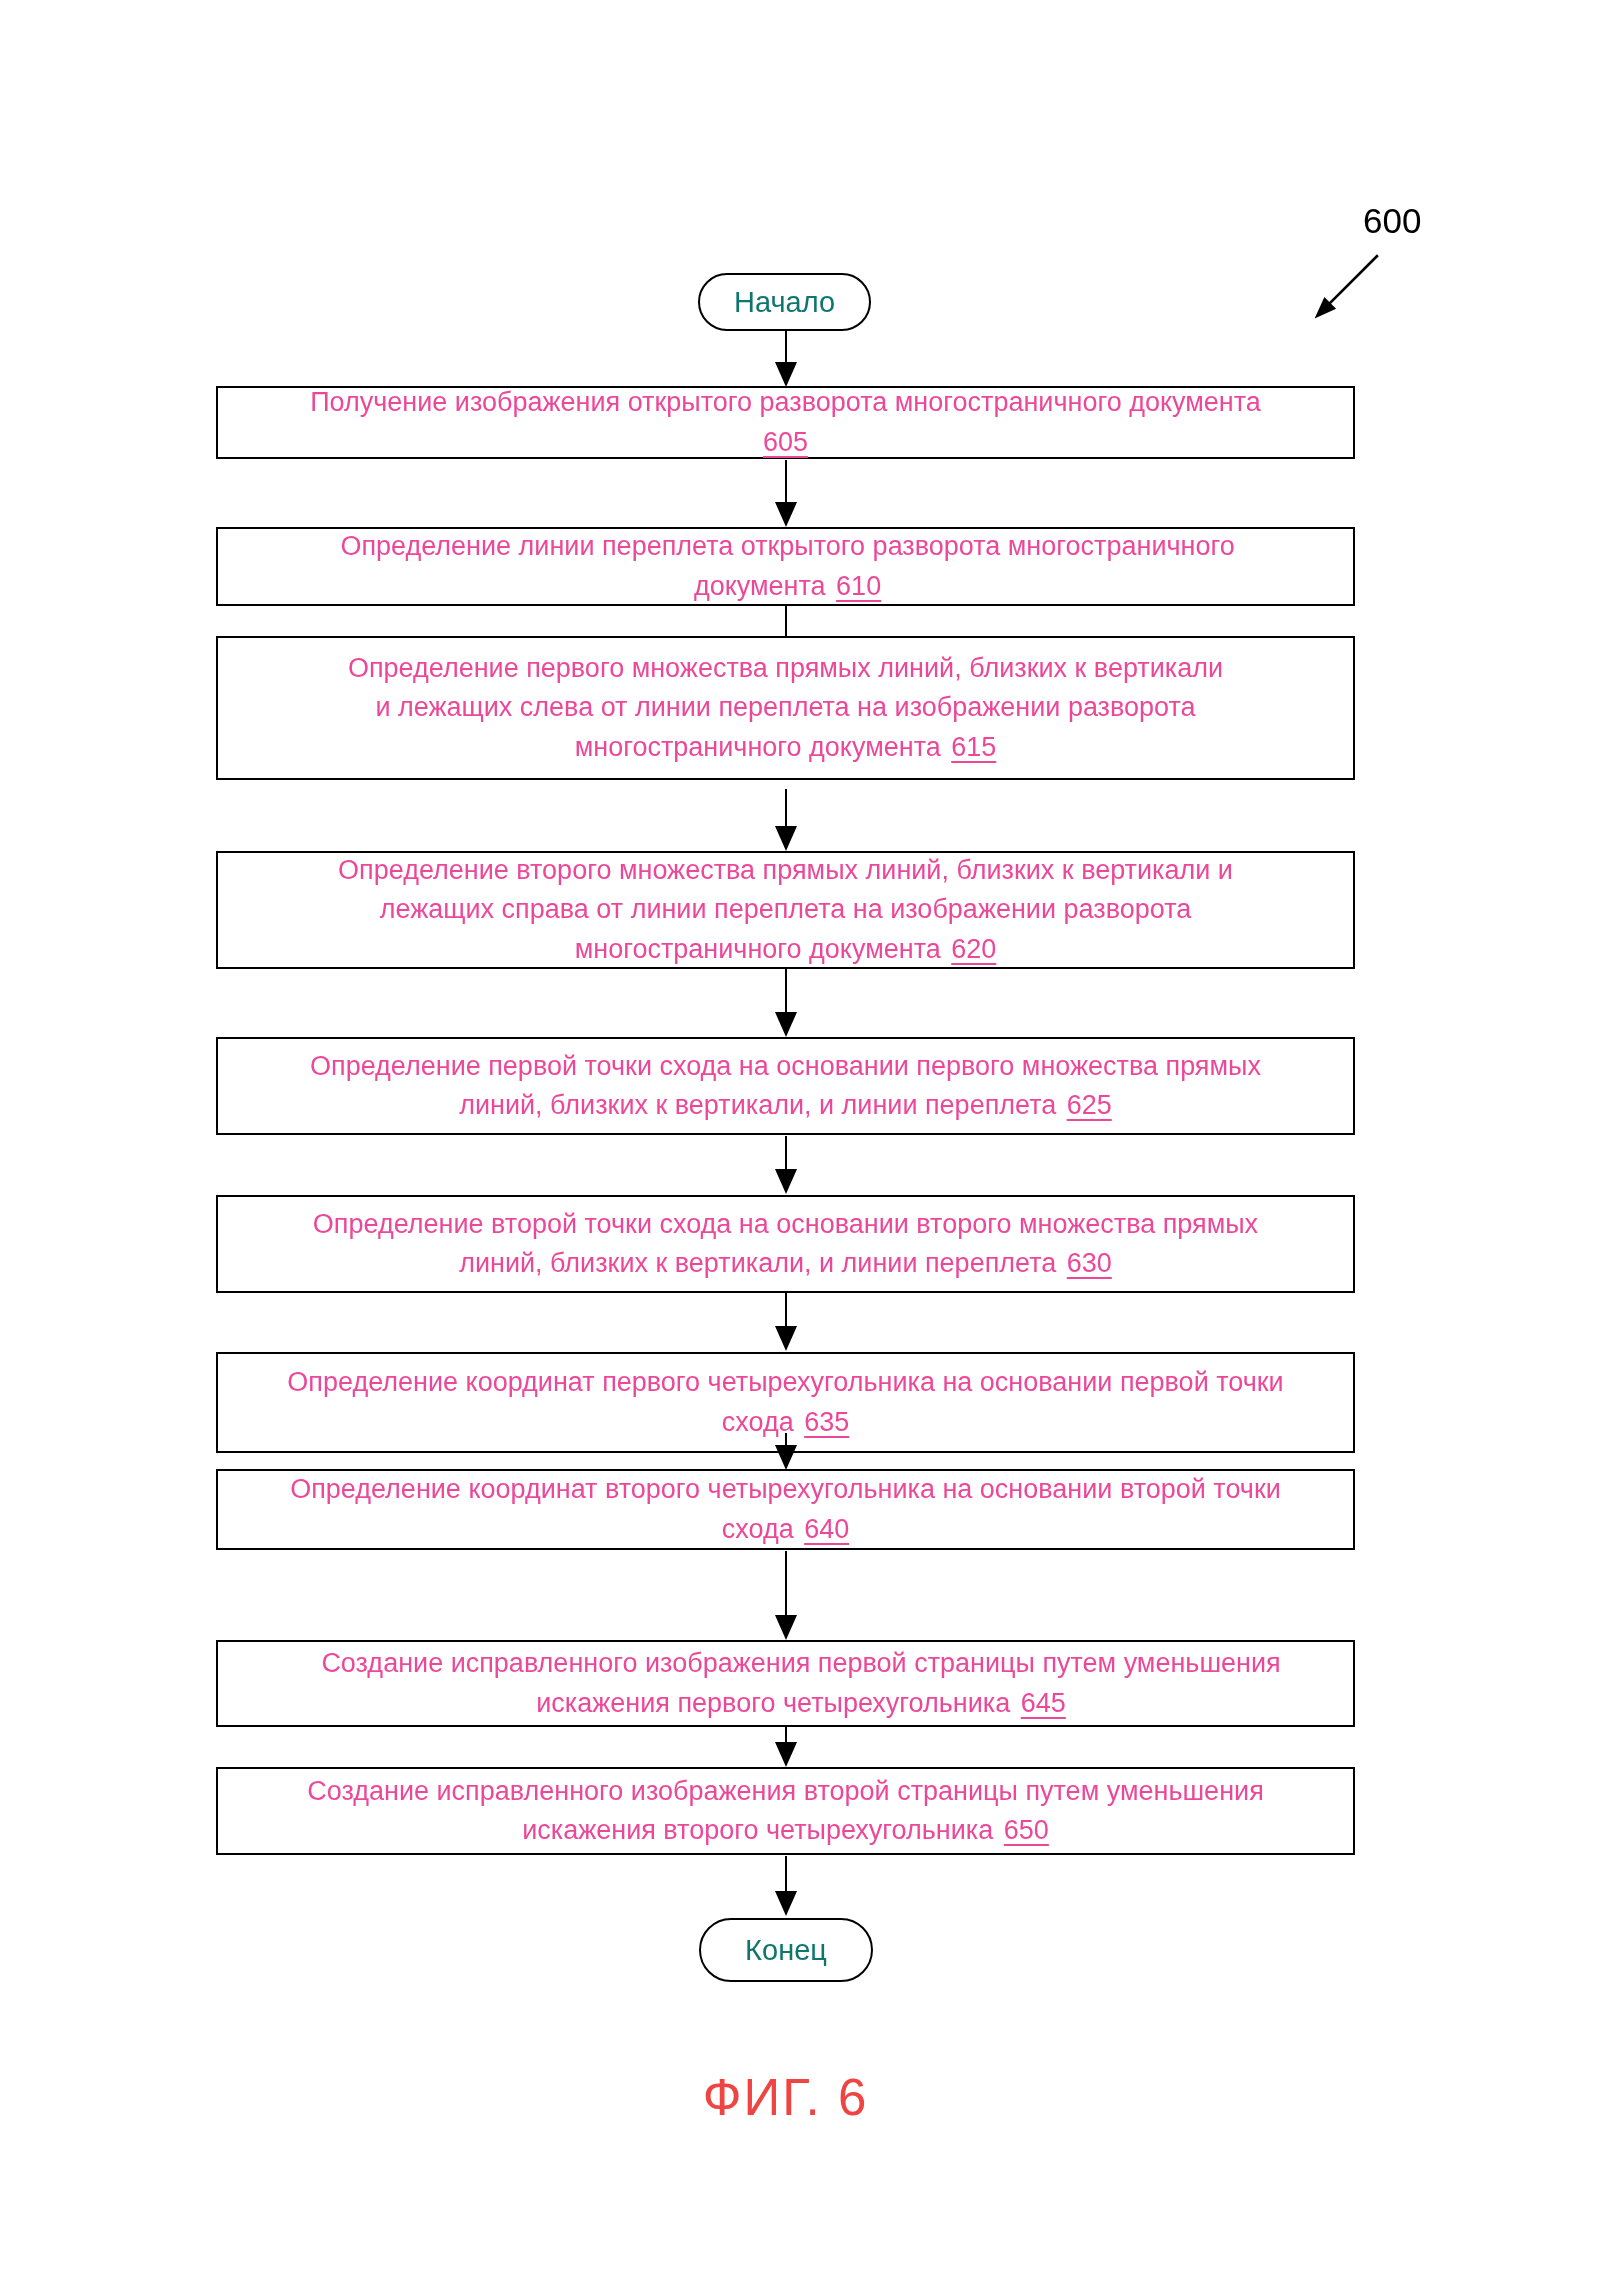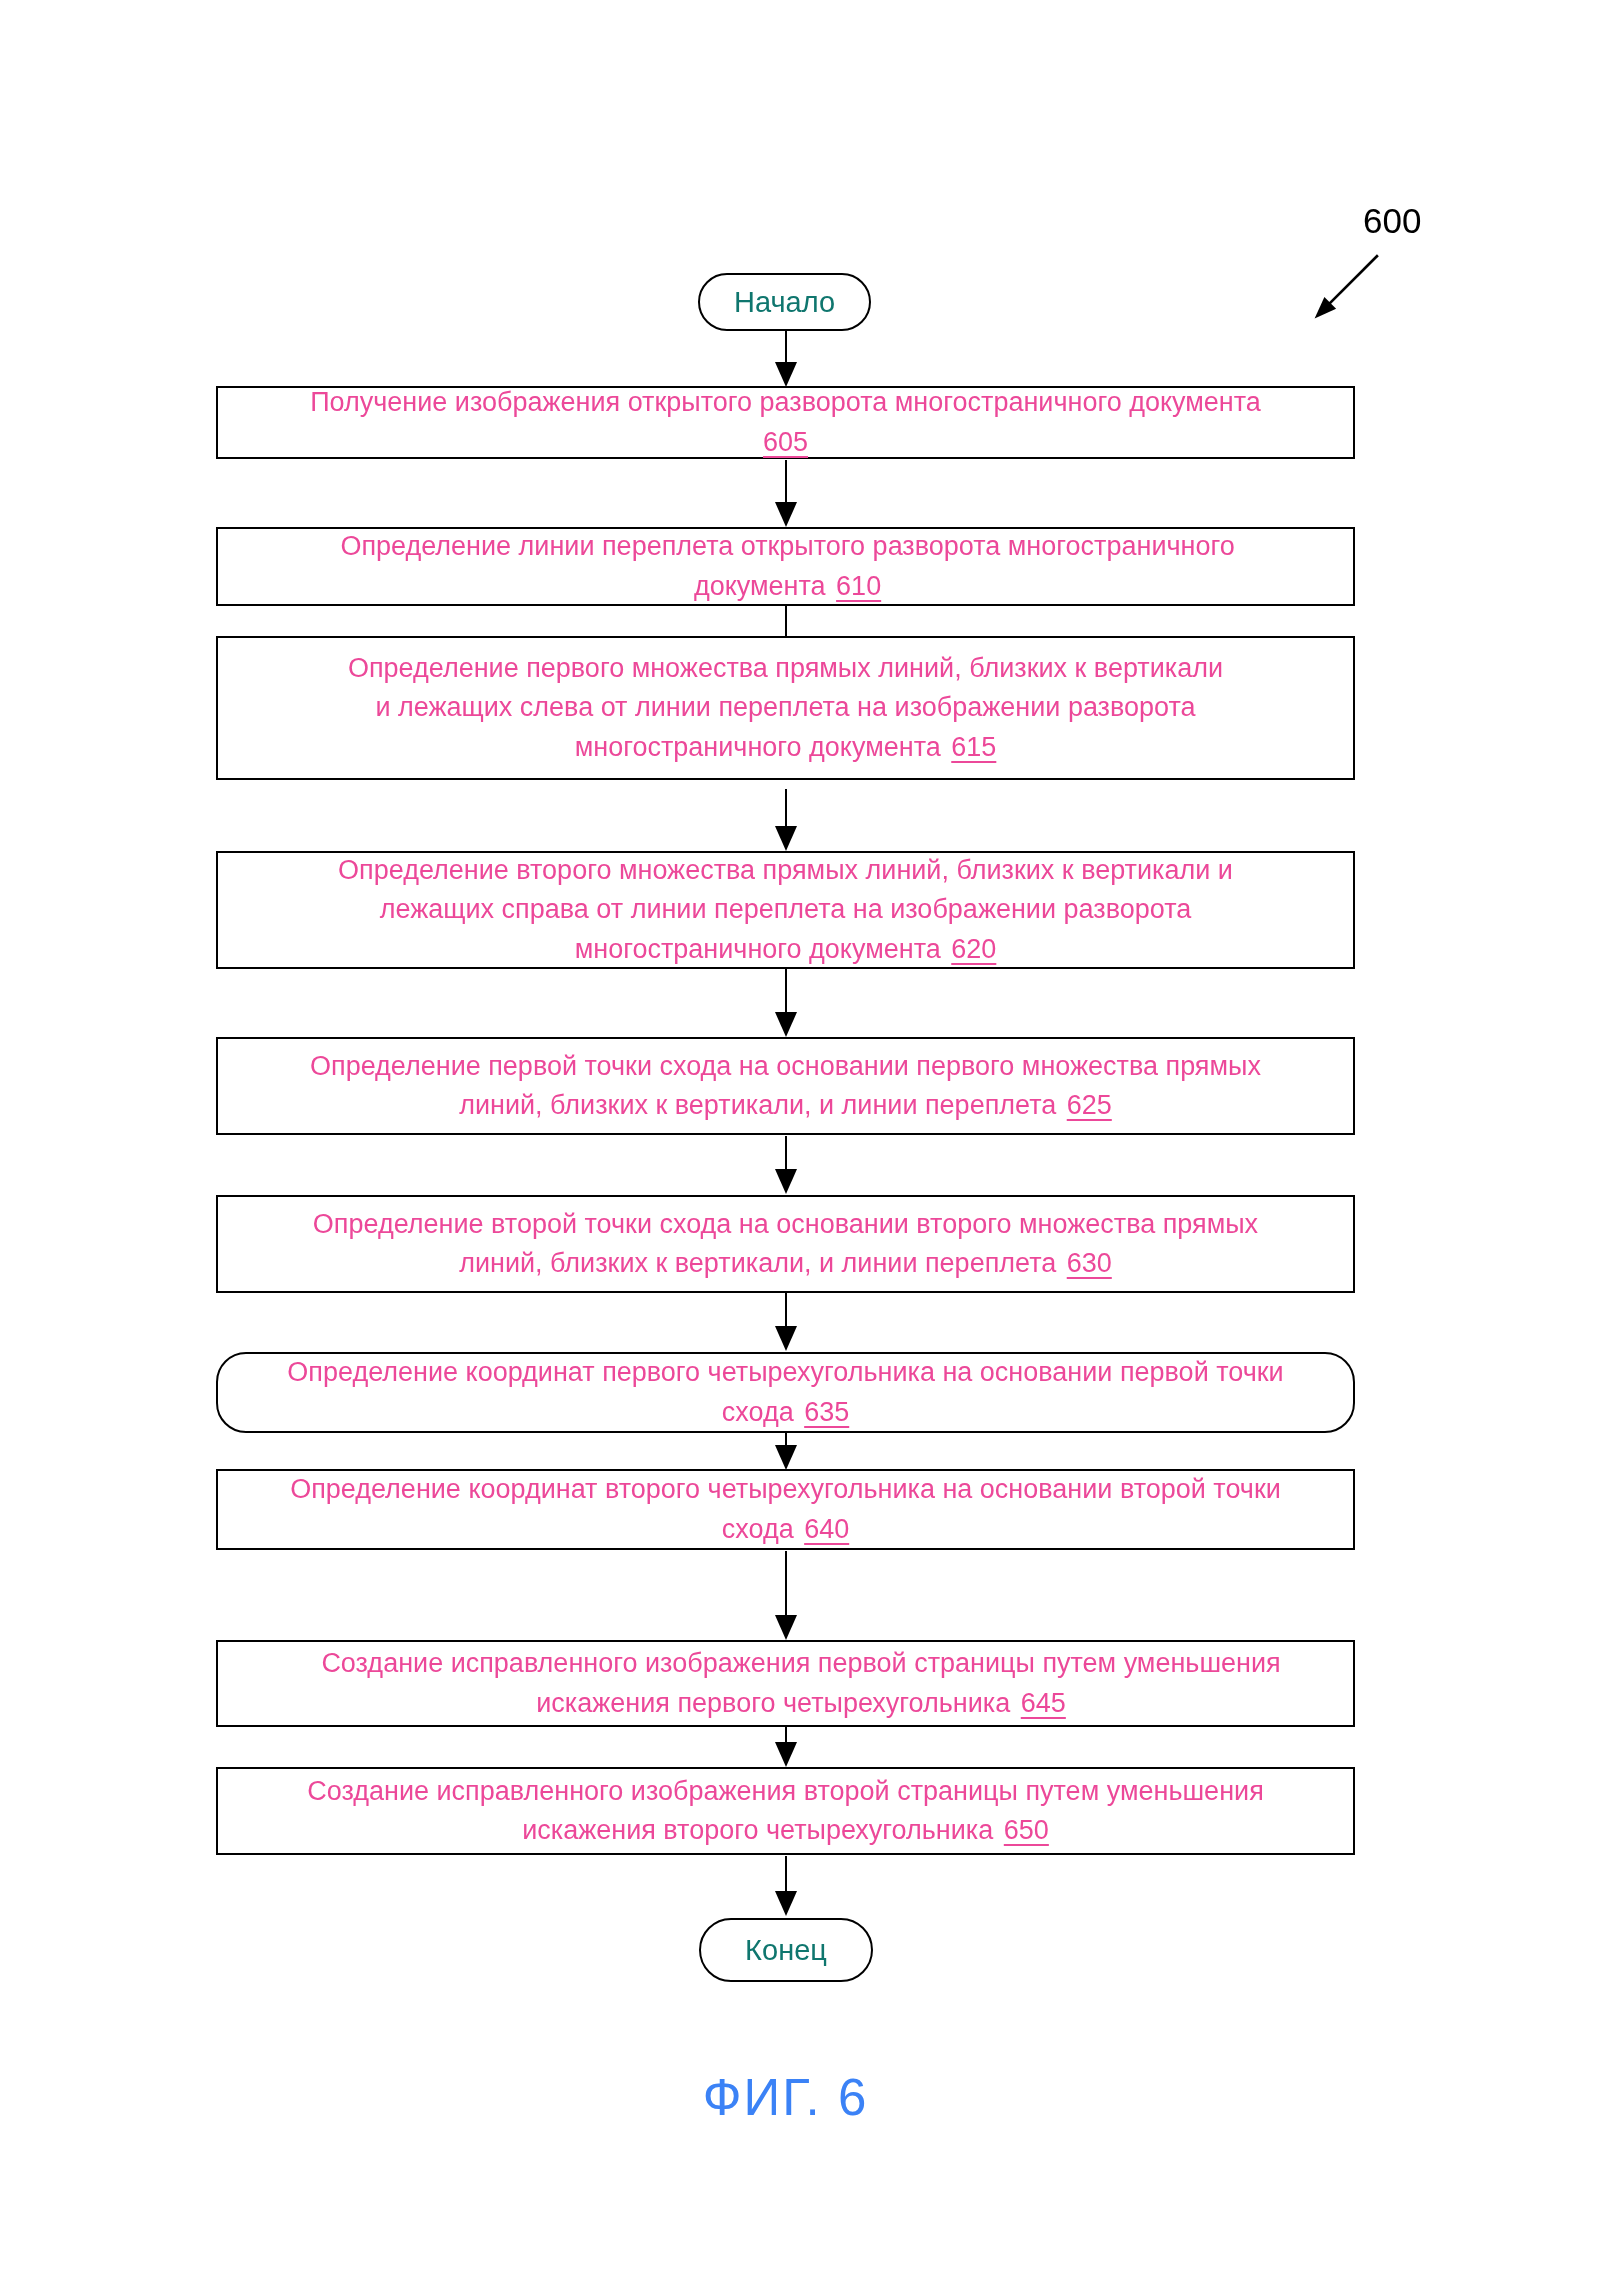--- a/index.html
+++ b/index.html
@@ -105,21 +105,21 @@
     border-top: 25px solid #000;
   }
   .caption {
     position: absolute;
     left: 216px;
     width: 1139px;
     top: 2068px;
     text-align: center;
     font-size: 51px;
     letter-spacing: 2px;
-    color: #3b82f6;
+    color: #ef4444;
   }
 </style>
 </head>
 <body>
 
 <div class="page">
 
   <div class="ref-label">600</div>
 
   <svg class="ref-arrow" width="92" height="75" viewBox="0 0 140 115" xmlns="http://www.w3.org/2000/svg">
@@ -191,21 +191,21 @@
   <div class="pbox" style="top:1195px;height:98px;">
     <div class="line">Определение второй точки схода на основании второго множества прямых</div>
     <div class="line"><span>линий, близких к вертикали, и линии переплета</span><span class="num">630</span></div>
   </div>
 
   <div class="arrow" style="top:1293px;height:58px;">
     <div class="shaft"></div>
     <div class="head"></div>
   </div>
 
-  <div class="pbox" style="top:1352px;height:81px;border-radius:30px;">
+  <div class="pbox" style="top:1352px;height:101px;">
     <div class="line">Определение координат первого четырехугольника на основании первой точки</div>
     <div class="line"><span>схода</span><span class="num">635</span></div>
   </div>
 
   <div class="arrow" style="top:1433px;height:37px;">
     <div class="shaft"></div>
     <div class="head"></div>
   </div>
 
   <div class="pbox" style="top:1469px;height:81px;">

